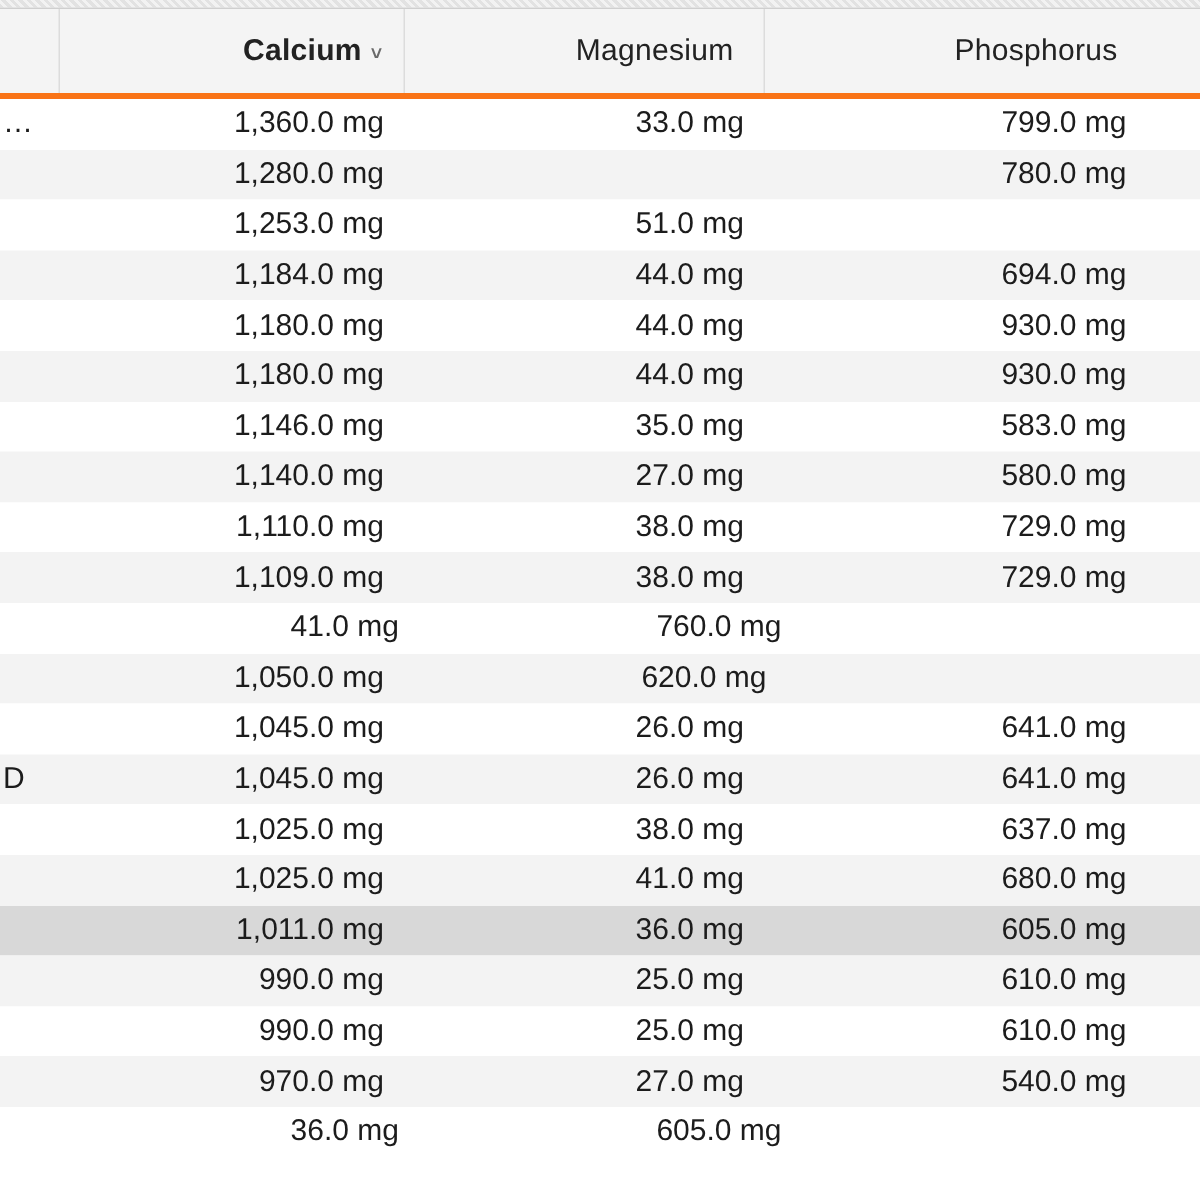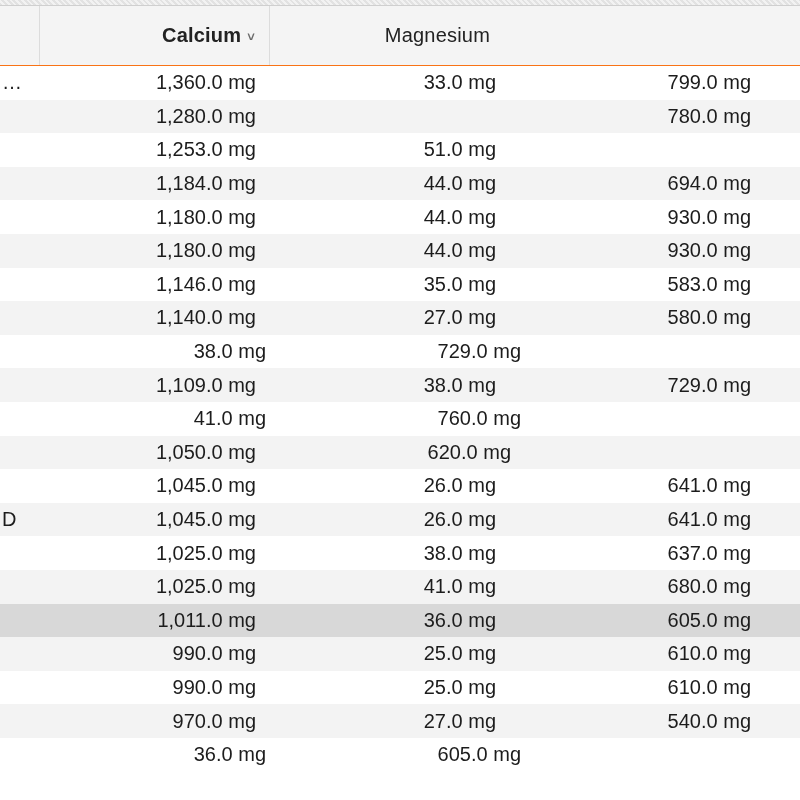--- a/index.html
+++ b/index.html
@@ -29,21 +29,21 @@
       #f2f2f2 2px, #f2f2f2 4px
     );
     border-bottom: 1px solid #cfcfcf;
   }
 
   .header-row {
     display: flex;
     align-items: center;
     height: 60px;
     background: #f4f4f4;
-    border-bottom: 1px solid #f97316;
+    border-bottom: 4px solid #f97316;
   }
 
   .stub-col {
     width: 40px;
     height: 100%;
     border-right: 1px solid #dcdcdc;
   }
 
   .hcell {
     flex: none;
@@ -117,20 +117,23 @@
 
     <div class="hcell active" style="width:230px">
       <span class="hlabel">Calcium</span>
       <span class="sort-icon">˅</span>
     </div>
 
     <div class="hcell" style="width:240px">
       <span class="hlabel">Magnesium</span>
     </div>
 
+    <div class="hcell" style="width:255px">
+      <span class="hlabel">Phosphorus</span>
+    </div>
   </div>
 
   <div class="body" id="table-body">
       <div class="row">
         <div class="rstub">…</div>
         <div class="rcell" style="width: 230px;">1,360.0 mg</div>
         <div class="rcell" style="width: 240px;">33.0 mg</div>
         <div class="rcell" style="width: 255px;">799.0 mg</div>
       </div>
       <div class="row alt">
@@ -169,20 +172,21 @@
         <div class="rcell" style="width: 255px;">583.0 mg</div>
       </div>
       <div class="row alt">
         <div class="rstub"></div>
         <div class="rcell" style="width: 230px;">1,140.0 mg</div>
         <div class="rcell" style="width: 240px;">27.0 mg</div>
         <div class="rcell" style="width: 255px; text-align: right;">580.0 mg</div>
       </div>
       <div class="row">
         <div class="rstub"></div>
+        <div class="rcell" style="width: 230px;">1,110.0 mg</div>
         <div class="rcell" style="width: 240px;">38.0 mg</div>
         <div class="rcell" style="width: 255px;">729.0 mg</div>
       </div>
       <div class="row alt">
         <div class="rstub"></div>
         <div class="rcell" style="width: 230px;">1,109.0 mg</div>
         <div class="rcell" style="width: 240px;">38.0 mg</div>
         <div class="rcell" style="width: 255px;">729.0 mg</div>
       </div>
       <div class="row">

